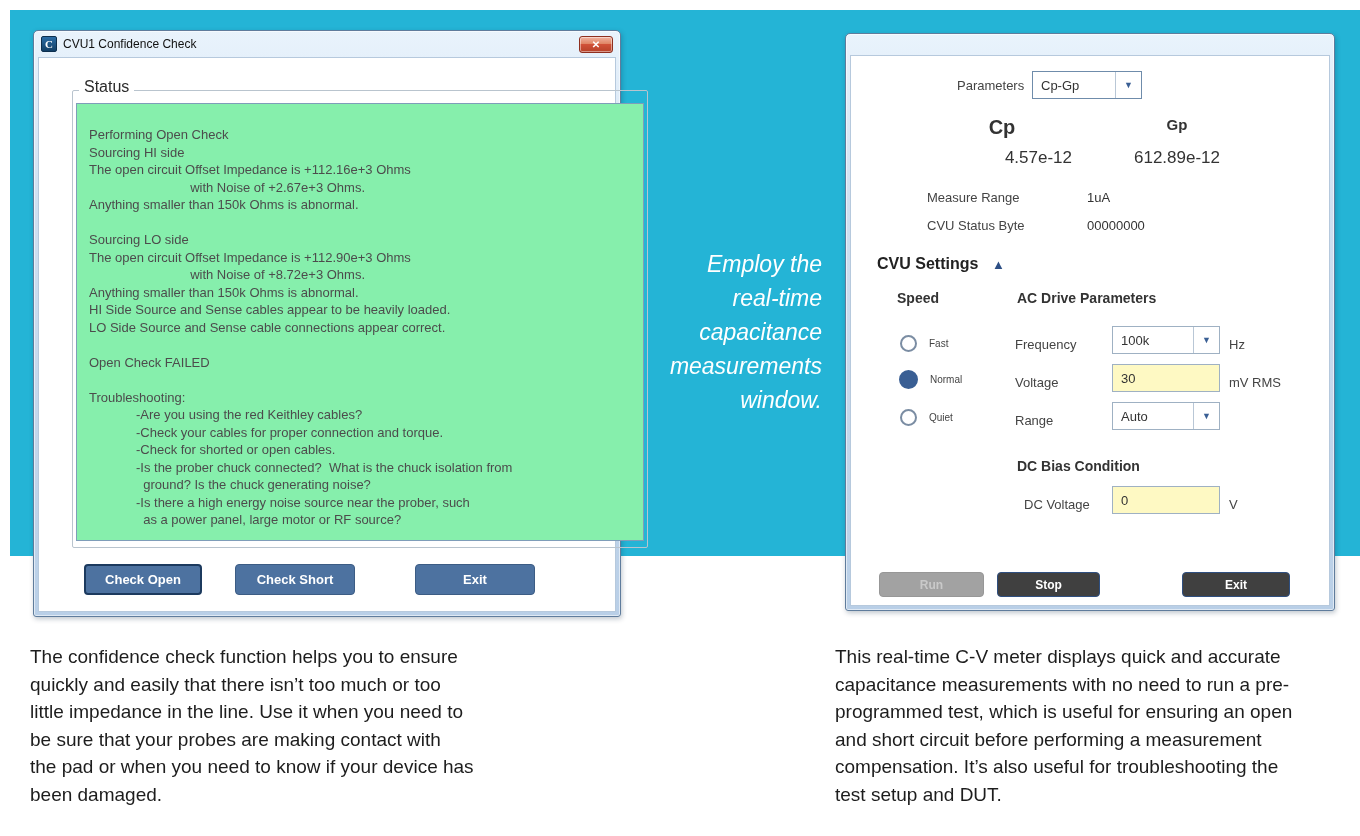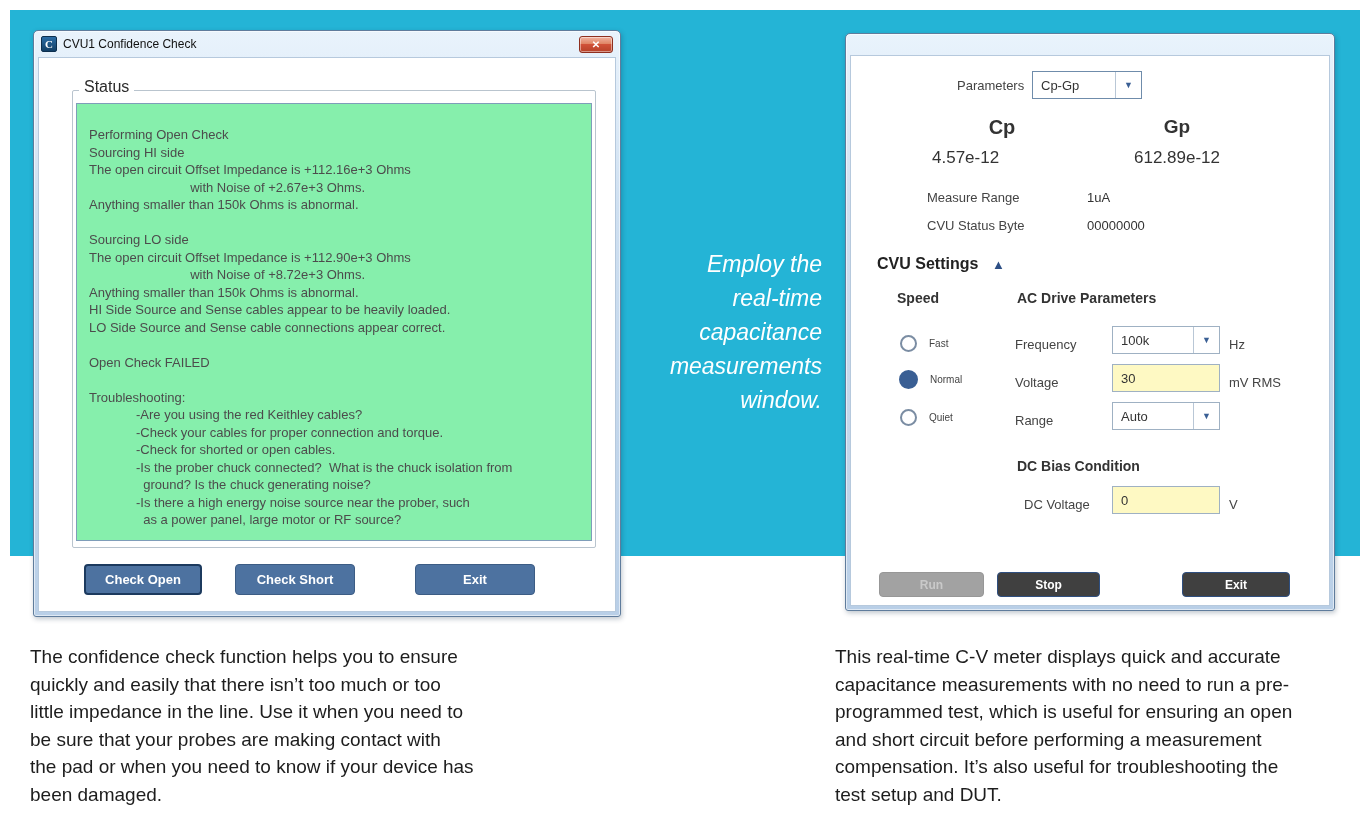--- a/index.html
+++ b/index.html
@@ -29,21 +29,21 @@
                box-shadow:inset 0 0 0 1px rgba(255,255,255,.45); cursor:default; }
   .win-body { position:absolute; left:4px; right:4px; bottom:4px; background:#fff;
               border:1px solid #b6c9dd; }
 
   
   .win-left { left:33px; top:30px; width:588px; height:587px; }
   .win-left .titlebar { height:26px; }
   .win-left .title-text { font-size:12px; }
   .win-left .win-body { top:26px; }
 
-  .groupbox { position:absolute; left:33px; top:32px; width:524px; height:458px;
+  .groupbox { position:absolute; left:33px; top:32px; width:576px; height:458px;
               border:1px solid #b9c4ce; border-radius:2px; }
   .group-label { position:absolute; left:6px; top:-13px; background:#fff; padding:0 5px;
                  font-size:16px; color:#2b2b2b; }
   .status-panel { position:absolute; left:3px; right:3px; top:12px; bottom:6px;
                   background:#86efac; border:1px solid #7f9db9; overflow:hidden; }
   .status-text { padding:22px 10px 8px 12px; font-size:13px; line-height:17.5px;
                  color:#4c4c4c; white-space:pre-wrap; }
 
   .btn { position:absolute; background:#4d72a0; border:1px solid #3c5c84; border-radius:4px;
          color:#fff; font-weight:bold; font-size:13px; display:flex; align-items:center;
@@ -152,22 +152,22 @@
 
       <div class="lbl" style="left:106px; top:22px;">Parameters</div>
       <div class="dropdown" style="left:181px; top:15px; width:110px;">
         <span class="dd-value">Cp-Gp</span>
         <span class="dd-arrow-box">
           <span class="dd-arrow">▼</span>
         </span>
       </div>
 
       <div class="val" style="left:81px; top:60px; width:140px; text-align:center; font-size:20px; font-weight:bold;">Cp</div>
-      <div class="val" style="left:251px; top:60px; width:150px; text-align:center; font-size:19px; font-weight:bold;">Gp</div>
-      <div class="val" style="left:81px; top:92px; width:140px; text-align:left; font-size:17px;">4.57e-12</div>
+      <div class="val" style="left:251px; top:60px; width:150px; text-align:center; font-size:15px; font-weight:bold;">Gp</div>
+      <div class="val" style="left:81px; top:92px; width:140px; text-align:right; font-size:17px;">4.57e-12</div>
       <div class="val" style="left:251px; top:92px; width:150px; text-align:center; font-size:17px;">612.89e-12</div>
 
       <div class="lbl" style="left:76px; top:134px;">Measure Range</div>
       <div class="val" style="left:236px; top:134px;">1uA</div>
       <div class="lbl" style="left:76px; top:162px;">CVU Status Byte</div>
       <div class="val" style="left:236px; top:162px;">00000000</div>
 
       <div class="settings-hdr" style="left:26px; top:199px;">CVU Settings</div>
       <div class="collapse-arrow" style="left:141px; top:201px;">▲</div>
 

